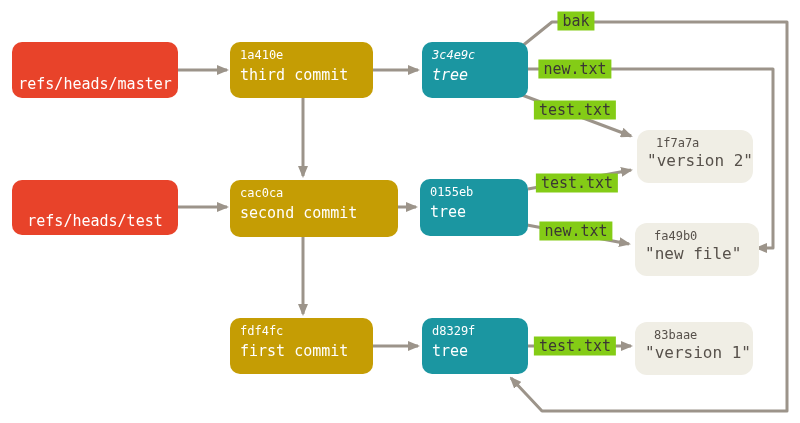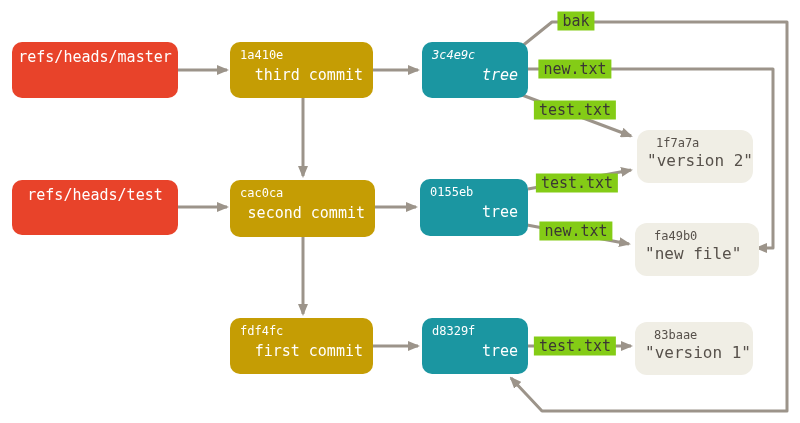--- a/index.html
+++ b/index.html
@@ -36,30 +36,30 @@
     color: var(--node-text, #ffffff);
     padding: 6px 10px 5px 10px;
   }
   .node .hash {
     display: block;
     font-size: 12px;
     line-height: 14px;
   }
   .node .label {
     display: block;
-    text-align: right;
+    text-align: left;
     font-size: 15px;
     line-height: 18px;
     margin-top: 4px;
     white-space: nowrap;
   }
   .ref {
     background: var(--ref-color, #E8432A);
     display: flex;
-    align-items: flex-start;
+    align-items: flex-end;
     justify-content: center;
     font-size: 15px;
     white-space: nowrap;
   }
   .commit { background: var(--commit-color, #C59D04); }
   .tree   { background: var(--tree-color, #1B96A1); }
   .blob {
     background: var(--blob-color, #F0EEE5);
     color: var(--blob-text, #57514B);
     border-radius: 12px;
@@ -111,21 +111,21 @@
     <span>refs/heads/master</span>
   </div>
   <div class="node ref" style="left:12px; top:180px; width:166px; height:55px;">
     <span>refs/heads/test</span>
   </div>
 
   <div class="node commit" style="left:230px; top:42px; width:143px; height:56px;">
     <span class="hash">1a410e</span>
     <span class="label">third commit</span>
   </div>
-  <div class="node commit" style="left:230px; top:180px; width:145px; height:57px;">
+  <div class="node commit" style="left:230px; top:180px; width:168px; height:57px;">
     <span class="hash">cac0ca</span>
     <span class="label">second commit</span>
   </div>
   <div class="node commit" style="left:230px; top:318px; width:143px; height:56px;">
     <span class="hash">fdf4fc</span>
     <span class="label">first commit</span>
   </div>
 
   <div class="node tree" style="left:422px; top:42px; width:106px; height:56px;font-style:italic;">
     <span class="hash">3c4e9c</span>

